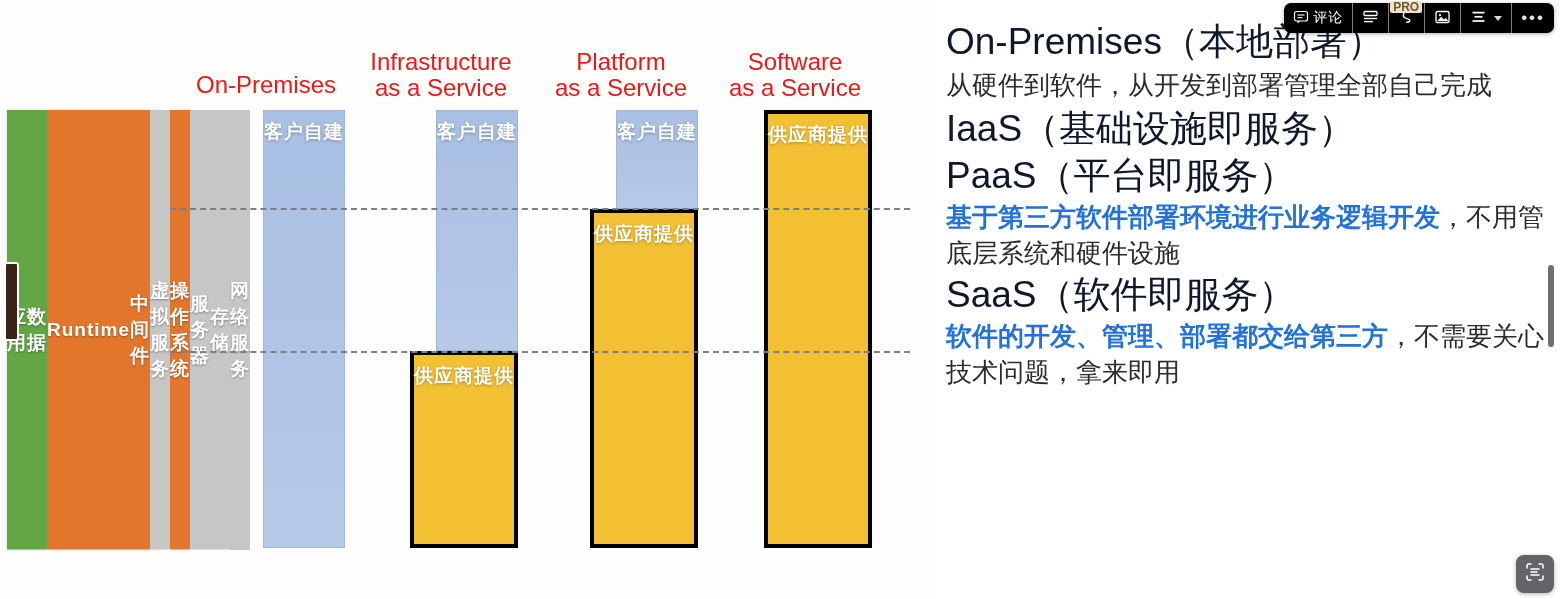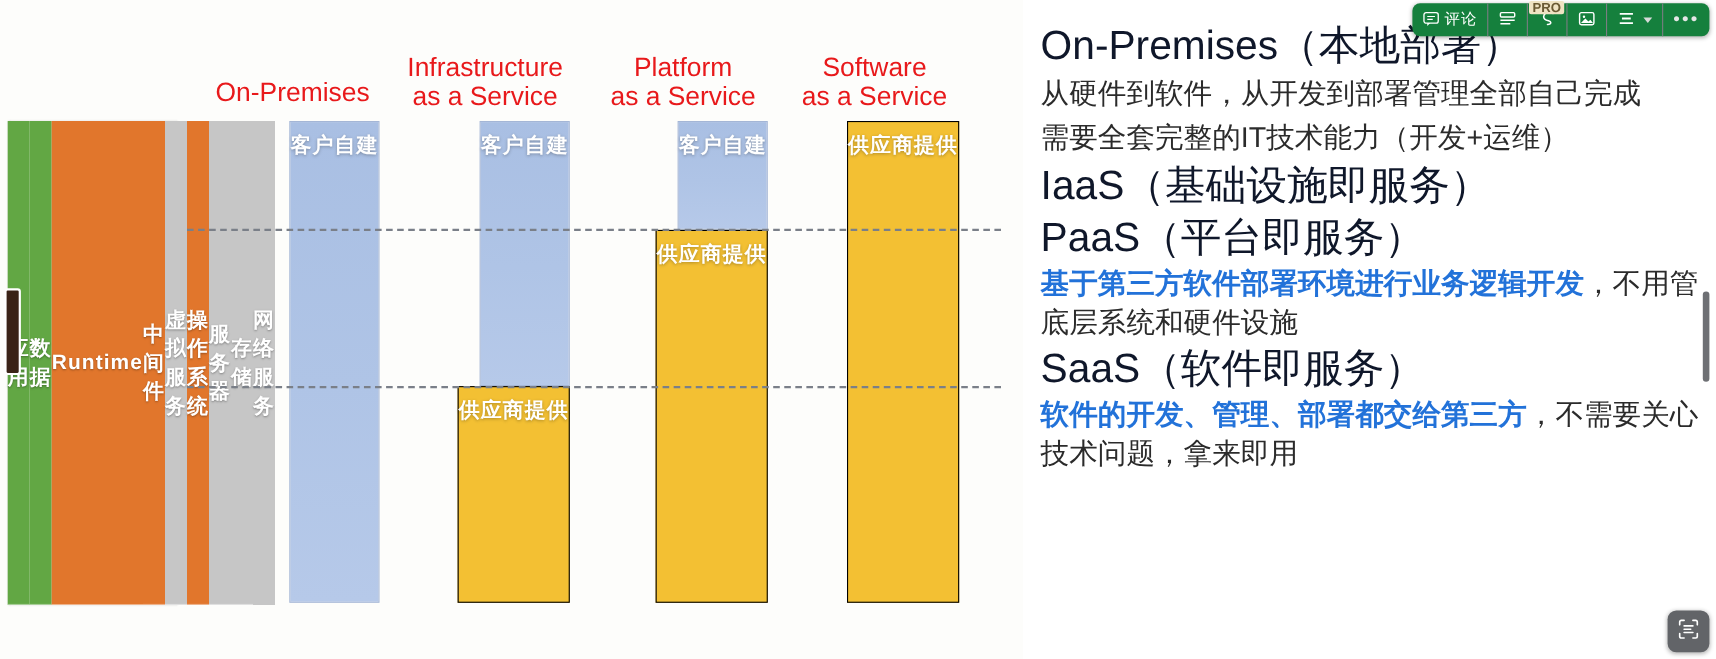--- a/index.html
+++ b/index.html
@@ -68,21 +68,21 @@
     font-size:19px;font-weight:bold;color:#fff;
     letter-spacing:1px;
     text-shadow:0 1px 3px rgba(0,0,0,.30);
   }
   .seg.blue{
     background:linear-gradient(180deg,#a9bfe3 0%,#afc4e6 55%,#b6c9e9 100%);
     border:1px solid #a4b6d6;
   }
   .seg.gold{
     background:#f3c033;
-    border:1px solid #000000;
+    border:4px solid #000000;
   }
 
   
   #textpanel{
     position:absolute;left:930px;top:0;width:630px;height:599px;
     background:#ffffff;padding:18px 14px 0 16px;box-sizing:border-box;
   }
   .h-line{
     font-size:37px;line-height:47px;color:#0f172a;
     font-family:"Liberation Sans",sans-serif;
@@ -91,21 +91,21 @@
   .b-line{
     font-size:26px;line-height:40px;color:#2b2b2b;
     font-family:"Liberation Sans",sans-serif;
   }
   .b-line.tight{line-height:36px;}
   .hl{color:#2272d9;font-weight:bold;}
 
   
   #toolbar{
     position:absolute;right:6px;top:3px;height:30px;
-    background:#15803d;border-radius:7px;
+    background:#000000;border-radius:7px;
     display:flex;align-items:stretch;z-index:20;
     box-shadow:0 1px 4px rgba(0,0,0,.3);
   }
   .tb-item{
     display:flex;align-items:center;justify-content:center;gap:4px;
     padding:0 9px;color:#ffffff;font-size:14px;position:relative;
     border-right:1px solid #7b7d82;
   }
   .tb-item:last-child{border-right:none;}
   .tb-label{font-size:14px;color:#fff;letter-spacing:1px;}
@@ -215,21 +215,20 @@
   </div>
 
   <div class="dashline" id="dash-top"></div>
   <div class="dashline" id="dash-bottom"></div>
 </div>
 
 <div id="textpanel">
 
   <div class="h-line">On-Premises（本地部署）</div>
   <div class="b-line">从硬件到软件，从开发到部署管理全部自己完成</div>
-  <div class="b-line">需要全套完整的IT技术能力（开发+运维）</div>
 
   <div class="h-line">IaaS（基础设施即服务）</div>
 
   <div class="h-line">PaaS（平台即服务）</div>
   <div class="b-line tight"><span class="hl">基于第三方软件部署环境进行业务逻辑开发</span><span>，不用管底层系统和硬件设施</span></div>
 
   <div class="h-line">SaaS（软件即服务）</div>
   <div class="b-line tight"><span class="hl">软件的开发、管理、部署都交给第三方</span><span>，不需要关心技术问题，拿来即用</span></div>
 </div>
 

